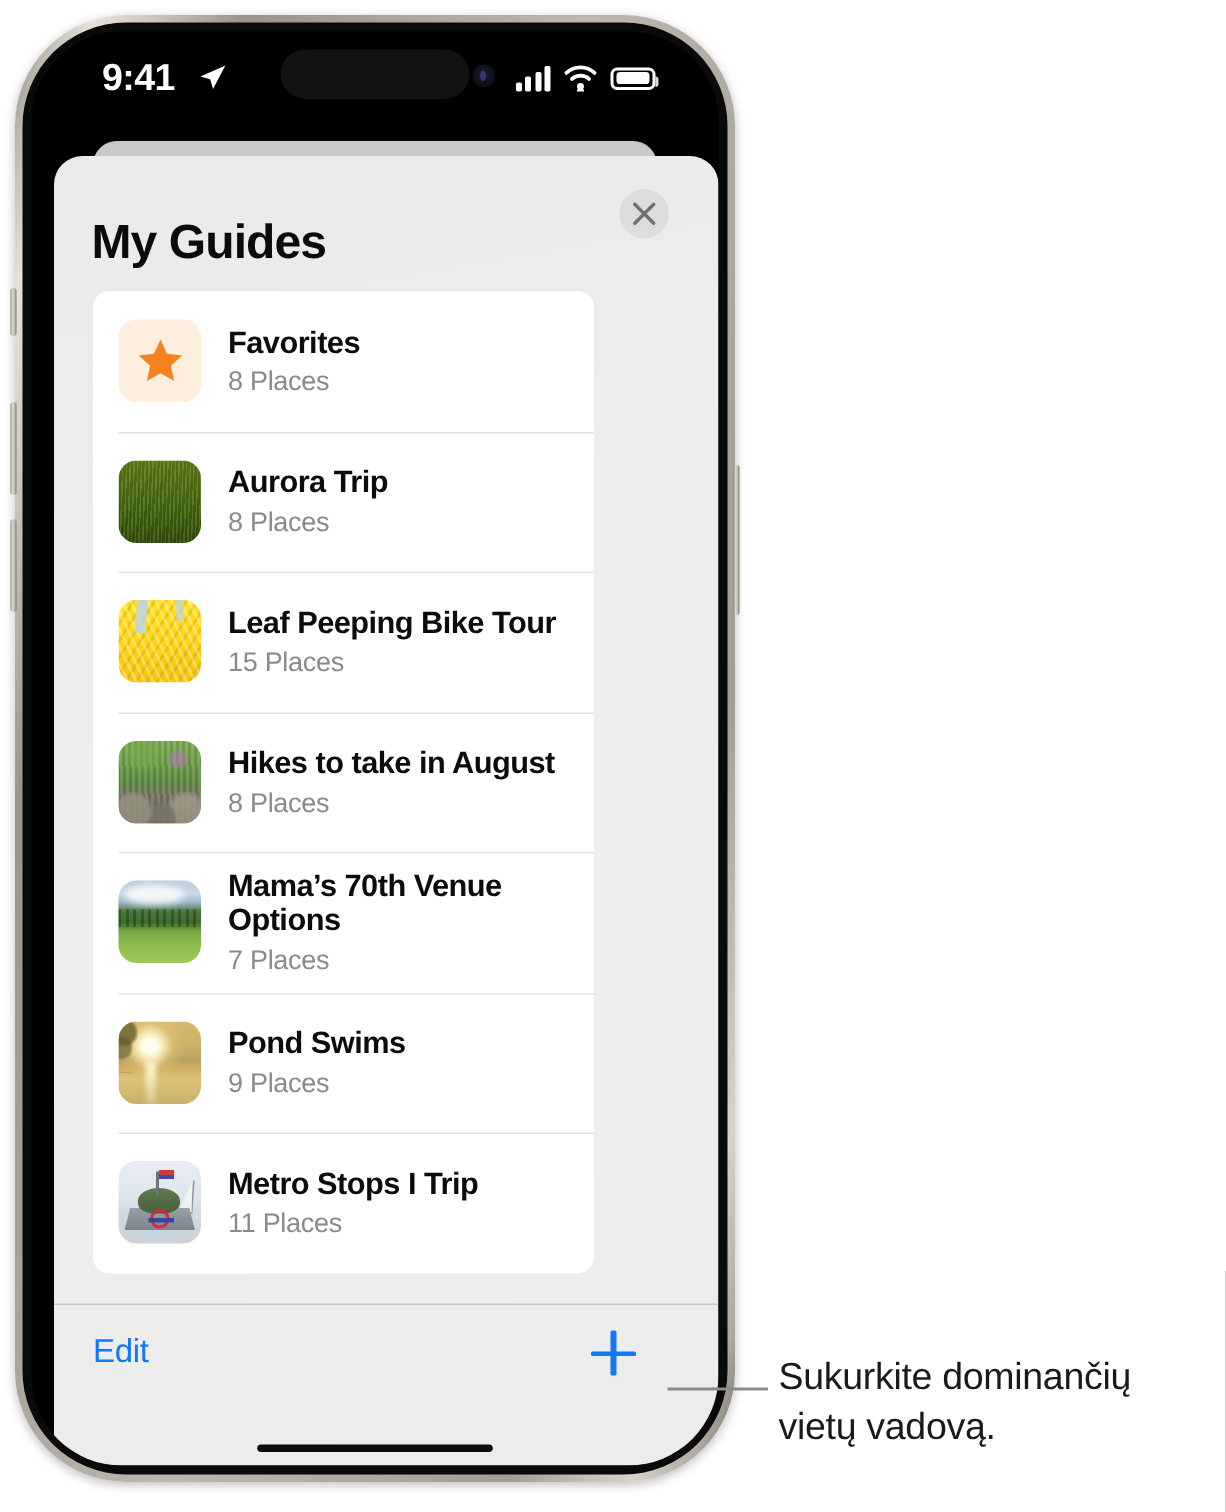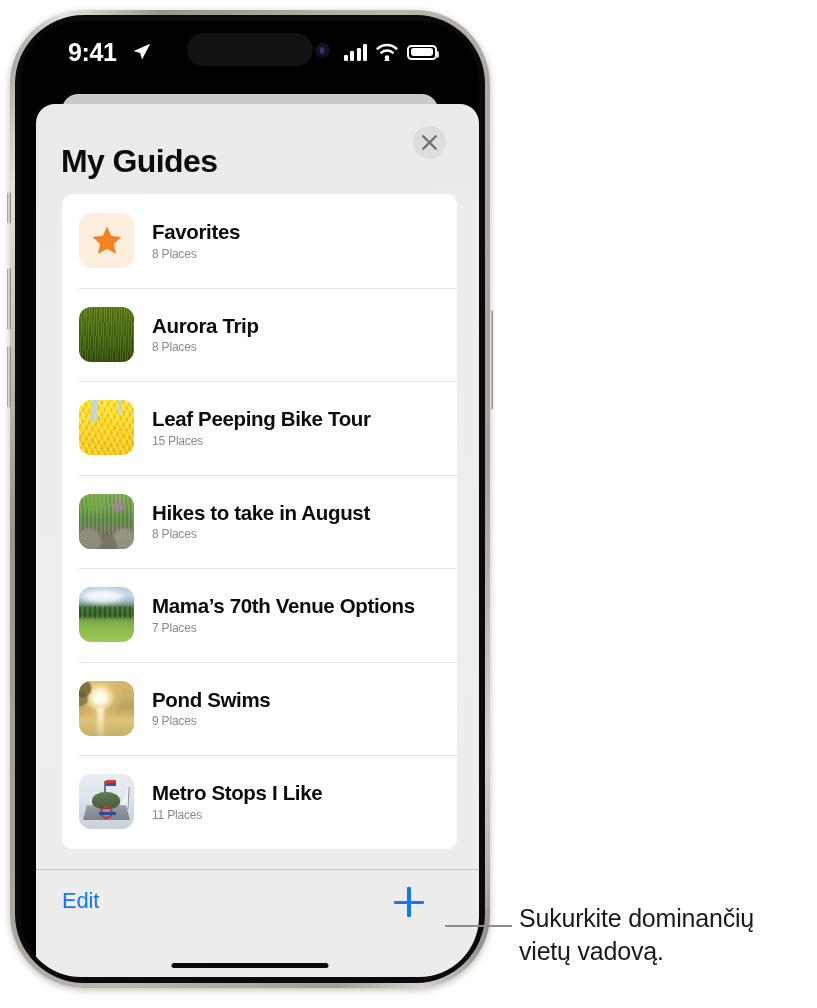--- a/index.html
+++ b/index.html
@@ -194,21 +194,21 @@
     background: #dcdddd;
     border: none;
     cursor: pointer;
   }
   .close-btn svg { position: absolute; left: 8px; top: 8px; }
 
   
   .list-card {
     position: absolute;
     left: 26px; top: 90px;
-    width: 395px;
+    width: 334px;
     background: #ffffff;
     border-radius: 11px;
     overflow: hidden;
     z-index: 12;
   }
 
   .guide-row {
     position: relative;
     display: flex;
     align-items: center;
@@ -371,21 +371,21 @@
   .row-text { margin-left: 18px; }
   .row-title {
     font-size: 20.5px;
     font-weight: bold;
     color: #0c0c0c;
     letter-spacing: -0.35px;
     line-height: 1.15;
   }
   .row-sub {
     margin-top: 4px;
-    font-size: 12px;
+    font-size: 18px;
     color: #8a8a8e;
     letter-spacing: -0.2px;
     line-height: 1.15;
   }
 
   
   .toolbar {
     position: absolute;
     left: 0; right: 0;
     bottom: 0;
@@ -560,21 +560,21 @@
             <div class="thumb th-metro">
               <span class="m-mast"></span>
                 <span class="m-sail"></span>
               <span class="m-fort"></span>
                 <span class="m-hill"></span>
               <span class="m-pole"></span>
                 <span class="m-flag"></span>
               <span class="m-logo"></span>
             </div>
             <div class="row-text">
-              <div class="row-title">Metro Stops I Like</div>
+              <div class="row-title">Metro Stops I Trip</div>
               <div class="row-sub">11 Places</div>
             </div>
           </div>
 
         </div>
 
         <div class="toolbar">
           <button class="edit-btn">Edit</button>
           <button class="plus-btn"></button>
         </div>

